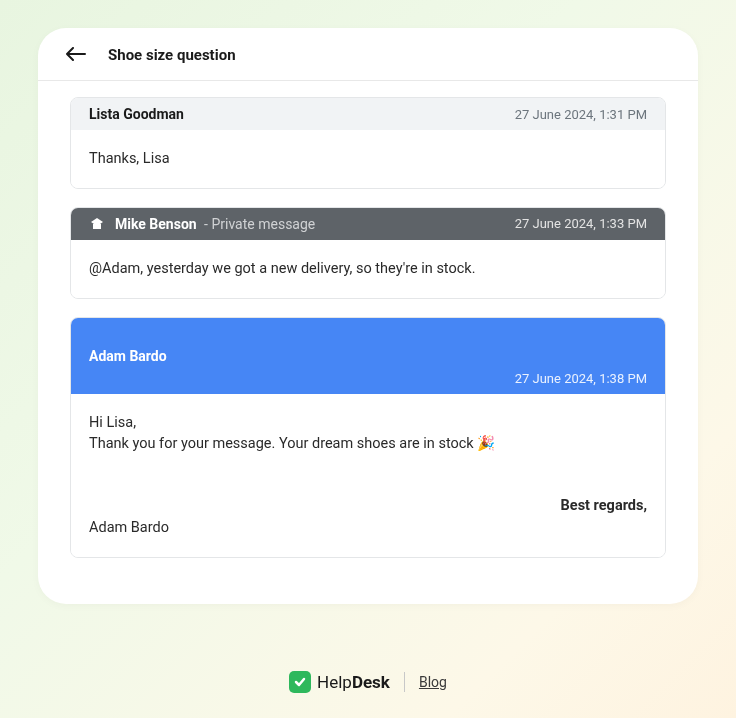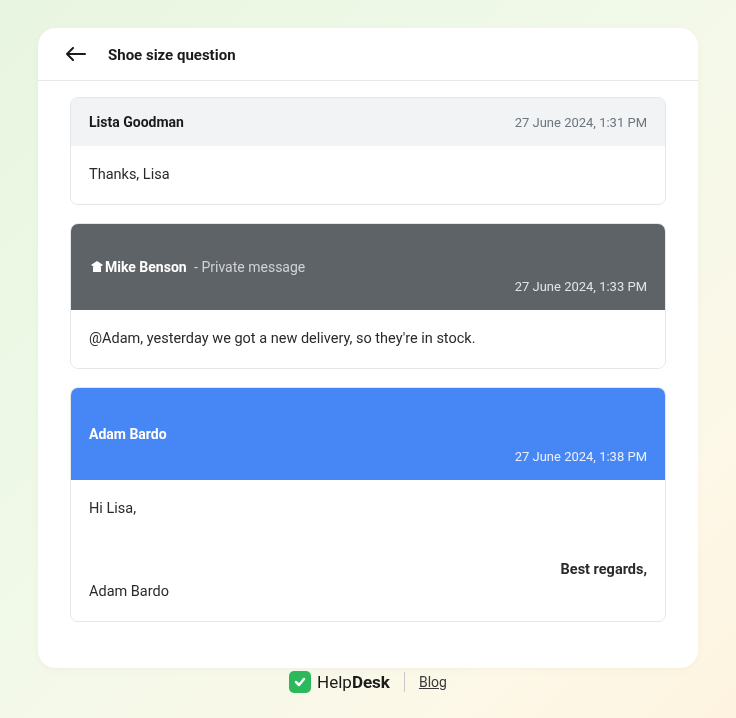--- a/index.html
+++ b/index.html
@@ -10,21 +10,21 @@
     body {
       font-family: -apple-system, BlinkMacSystemFont, "Segoe UI", Roboto, sans-serif;
       background: linear-gradient(135deg, #e8f5e0 0%, #f0f9e8 40%, #fdf8e8 80%, #fef3e0 100%);
       width: 736px;
       height: 718px;
       padding: 28px 38px 0 38px;
       position: relative;
     }
     .card {
       background: #fff;
-      border-radius: 18px;
+      border-radius: 28px;
       padding: 0 0 28px 0;
       box-shadow: 0 2px 8px rgba(0,0,0,0.03);
     }
     .header {
       display: flex;
       align-items: center;
       padding: 18px 28px 16px 28px;
       border-bottom: 1px solid #e8e8e8;
     }
     .back-arrow {
@@ -44,40 +44,41 @@
     .msg {
       border: 1px solid #e4e6e8;
       border-radius: 8px;
       overflow: hidden;
       margin-bottom: 18px;
     }
     .msg-header {
       display: flex;
       justify-content: space-between;
       align-items: center;
-      padding: 16px 18px;
+      padding: 8px 18px;
       font-size: 14px;
     }
     .msg-header.customer {
       background: #f1f3f5;
       color: #1a1a1a;
     }
     .msg-header.customer .author { font-weight: 700; }
     .msg-header.customer .timestamp { color: #6c757d; font-size: 13px; }
     .msg-header.internal {
       background: #5e6368;
       color: #fff;
     }
     .msg-header.internal .left {
       display: flex;
       align-items: center;
+      gap: 10px;
     }
     .msg-header.internal .author { font-weight: 700; }
     .msg-header.internal .tag { color: #d0d2d4; font-weight: 400; margin-left: 4px; }
-    .msg-header.internal .timestamp { color: #e3e3e3; font-size: 13px; margin-top: 39px; }
+    .msg-header.internal .timestamp { color: #e3e3e3; font-size: 13px; }
     .msg-header.agent {
       background: #4686f5;
       color: #fff;
     }
     .msg-header.agent .author { font-weight: 700; }
     .msg-header.agent .timestamp { color: #eaf1fe; font-size: 13px; margin-top: 45px; }
     .msg-body {
       background: #fff;
       padding: 18px 18px;
       font-size: 14.5px;
@@ -182,20 +183,21 @@
       <div class="msg-body">@Adam, yesterday we got a new delivery, so they're in stock.</div>
     </div>
 
     <div class="msg">
       <div class="msg-header agent">
         <span class="author">Adam Bardo</span>
         <span class="timestamp">27 June 2024, 1:38 PM</span>
       </div>
       <div class="msg-body">
         <div>Hi Lisa,</div>
+        <div>Thank you for your message. Your dream shoes are in stock 🎉</div>
         <div class="gap"></div>
         <div class="gap"></div>
         <div class="bold">Best regards,</div>
         <div>Adam Bardo</div>
       </div>
     </div>
 
   </div>
 </div>
 

